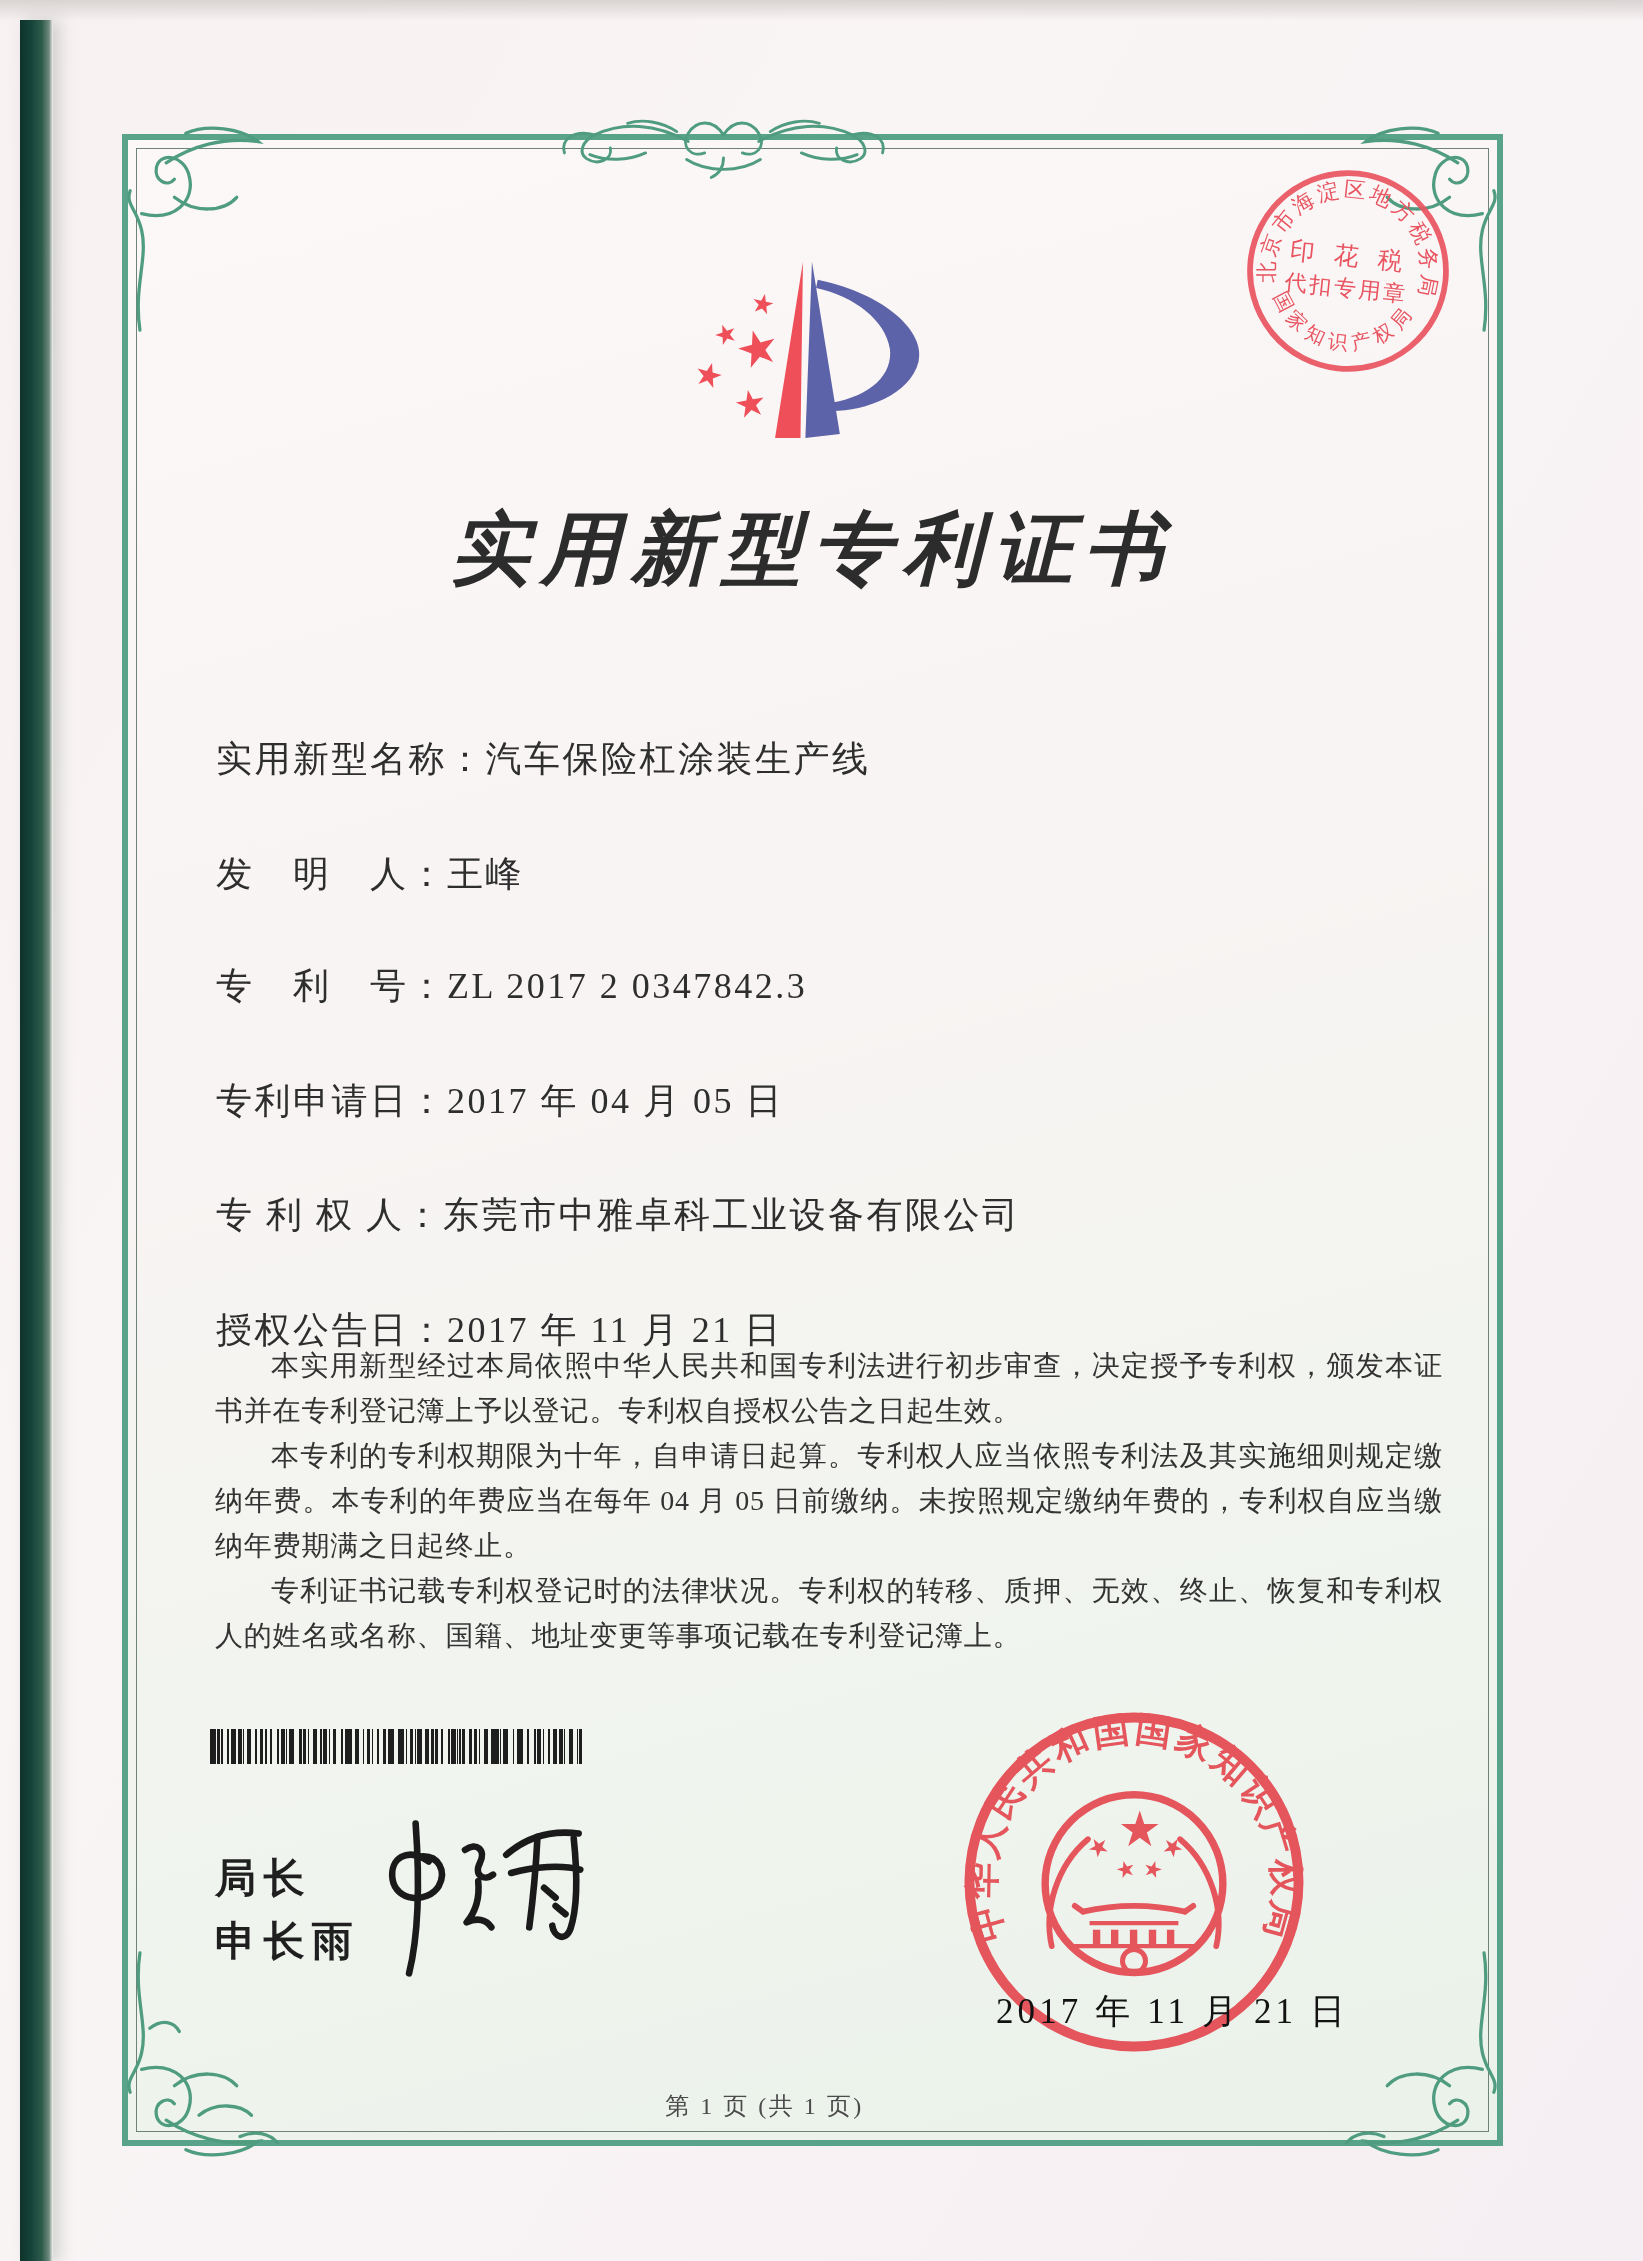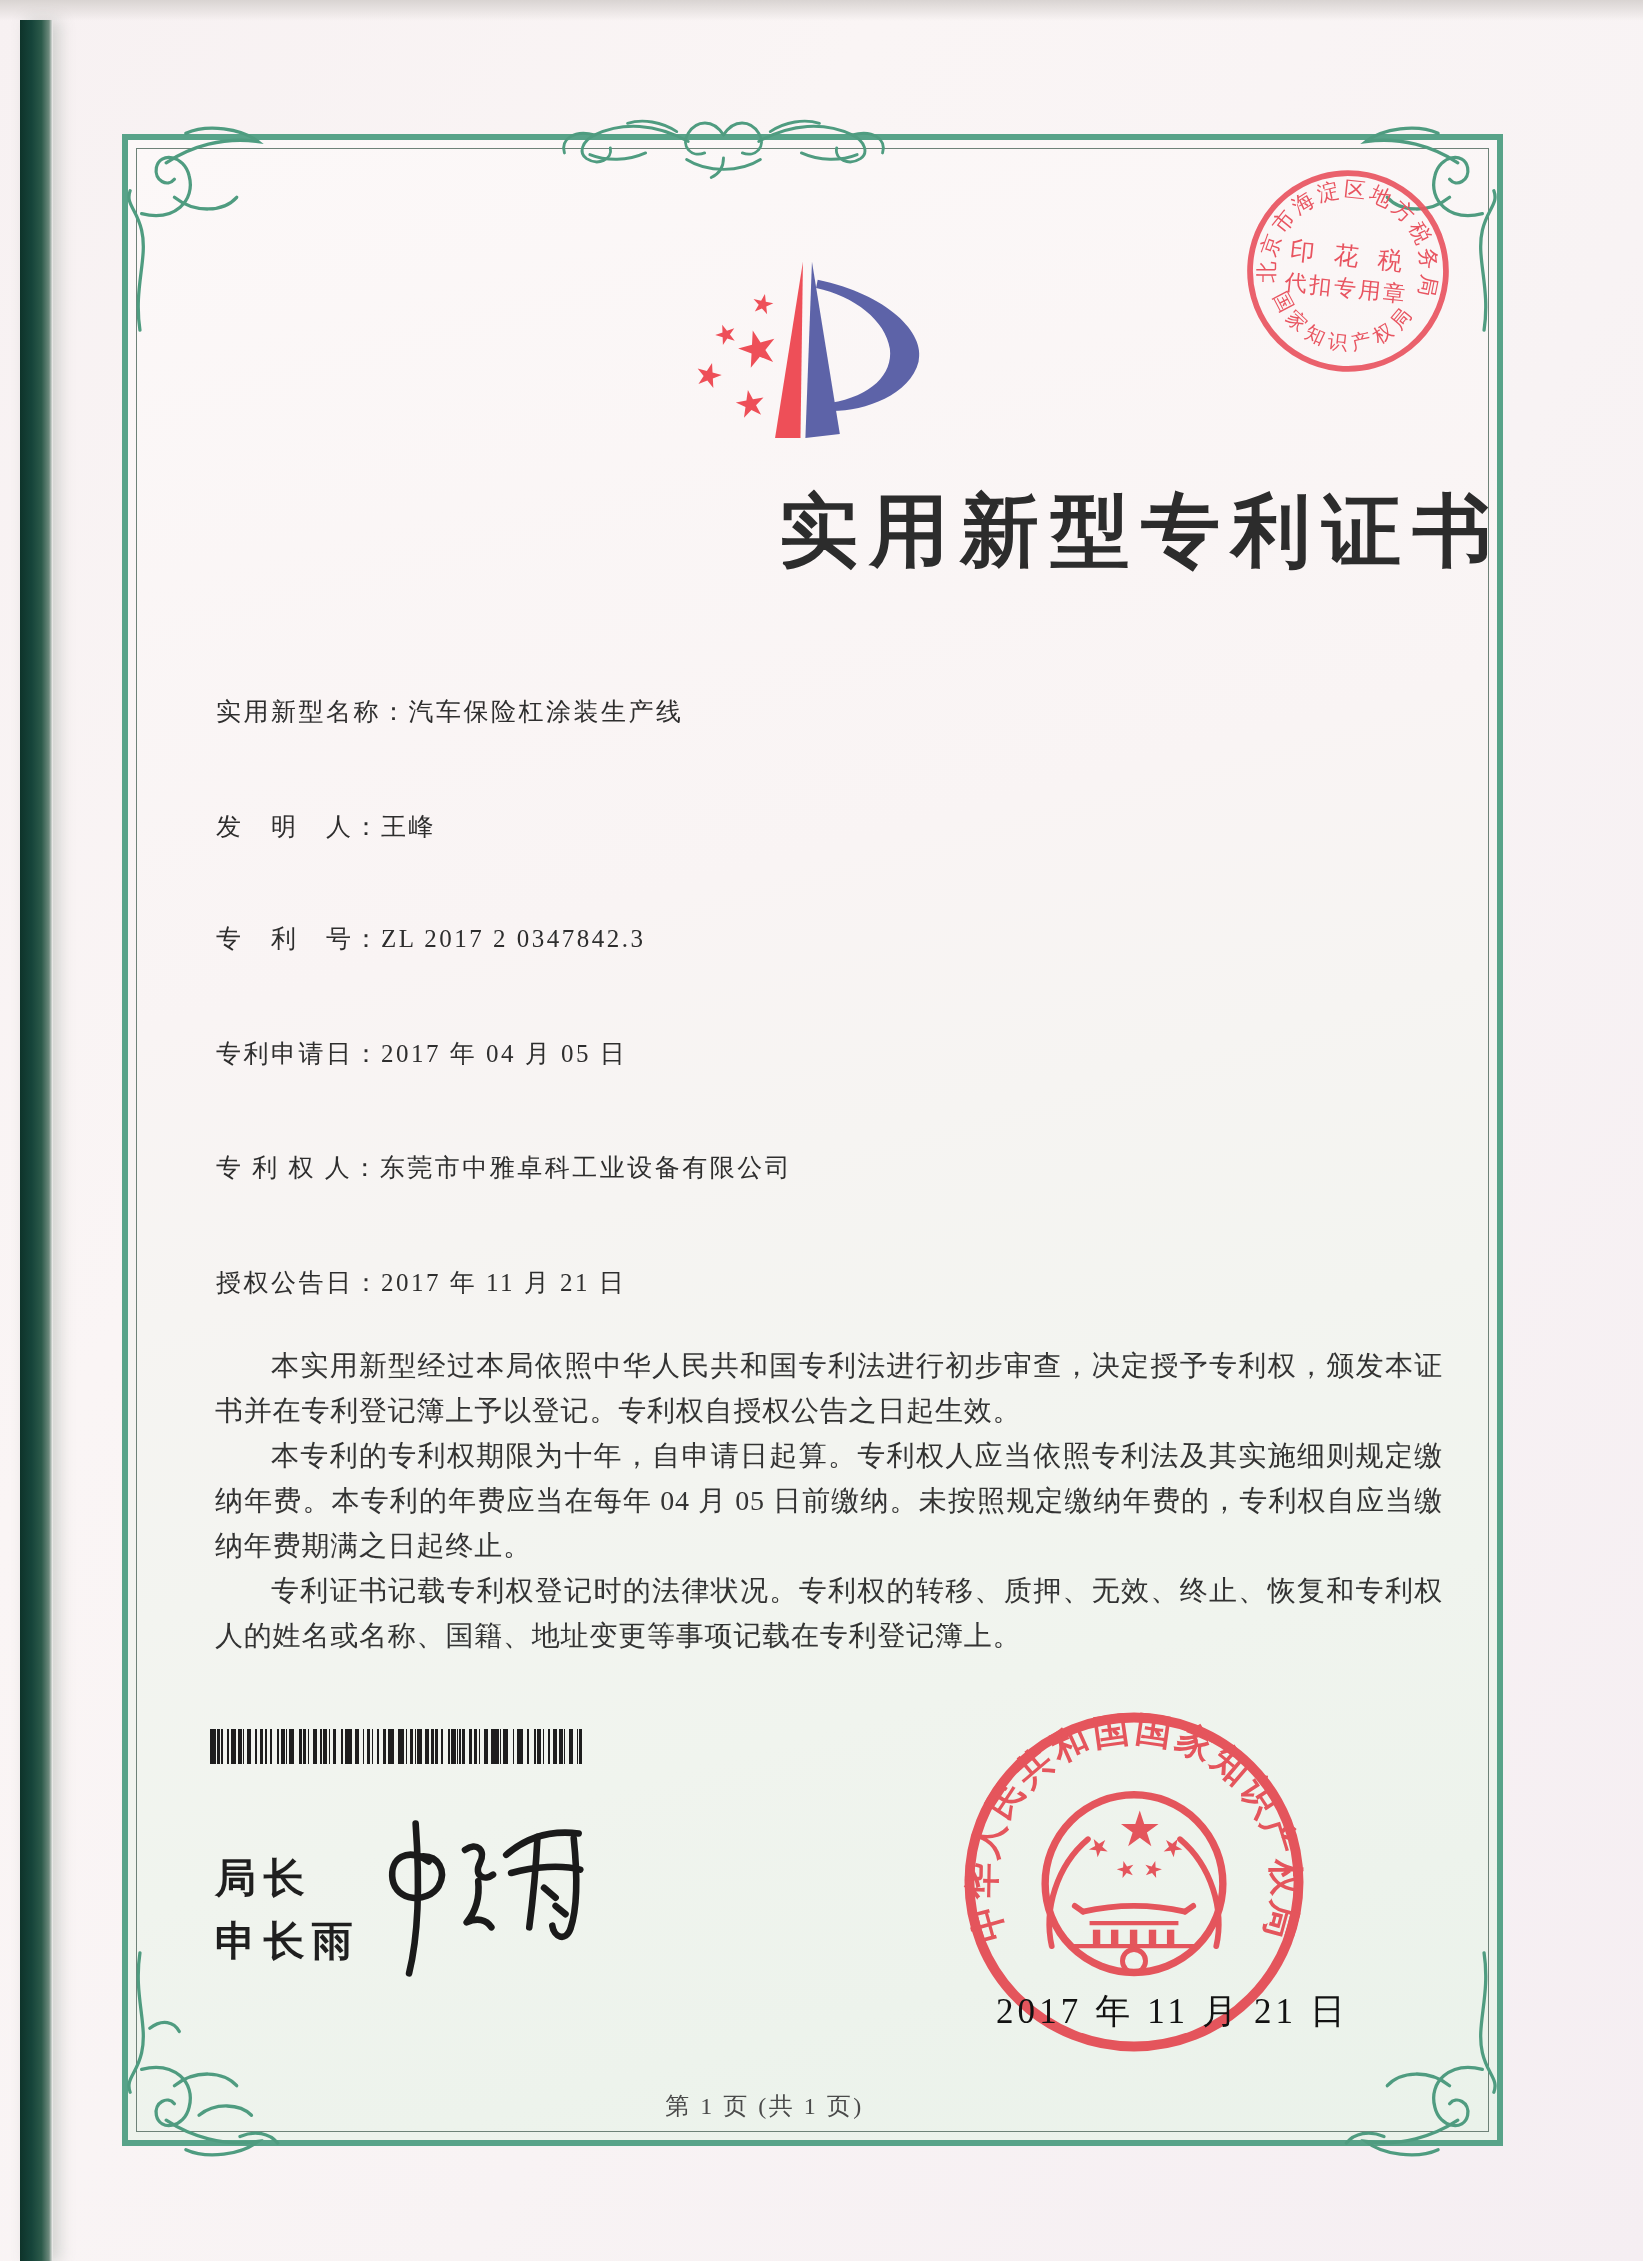--- a/index.html
+++ b/index.html
@@ -14,23 +14,23 @@
   .top-shade{left:0;top:0;width:1644px;height:21.4px;
          background:linear-gradient(180deg,#d9d4d2 0%,rgba(250,246,246,0) 100%);}
   
   .frame{left:122px;top:134px;width:1381px;height:2012px;box-sizing:border-box;
          border:6.6px solid #58a389;
          background:linear-gradient(165deg,#fcf8f8 0%,#f9f4f4 38%,#f0f4ee 75%,#eaf2ea 100%);}
   .frame-inner{position:absolute;left:8.2px;top:8.2px;right:8.2px;bottom:8.2px;
          border:1.6px solid #6e8278;}
   
   .certno{left:205px;top:260px;font-size:31px;color:#3c3c3c;letter-spacing:5.8px;}
-  .title{left:122px;top:479px;width:1381px;text-align:right;font-size:79px;font-weight:bold;
-         color:#2c2c2c;letter-spacing:11.5px;}
-  .field{left:216px;font-size:25px;color:#2e2e2e;letter-spacing:2.5px;white-space:nowrap;}
+  .title{left:122px;top:497px;width:1381px;text-align:center;font-size:79px;font-weight:bold;
+         color:#2c2c2c;letter-spacing:11.5px;font-style:italic;}
+  .field{left:216px;font-size:36px;color:#2e2e2e;letter-spacing:2.5px;white-space:nowrap;margin-top:40px;}
   .paras{left:215px;top:1343px;width:1228px;font-size:28px;line-height:45px;color:#333;
          text-align:justify;letter-spacing:0.8px;}
   .paras p{margin:0;text-indent:2em;}
   .barcode{left:210px;top:1729px;width:366px;height:35px;border-left:3.3px solid #1d1d1d;border-right:3.3px solid #1d1d1d;
      background:
        repeating-linear-gradient(90deg,#1e1e1e 0 1.6px,rgba(0,0,0,0) 1.6px 4.1px,#1e1e1e 4.1px 7.4px,rgba(0,0,0,0) 7.4px 9px,#1e1e1e 9px 10px,rgba(0,0,0,0) 10px 14px,#1e1e1e 14px 16.4px,rgba(0,0,0,0) 16.4px 21.4px),
        repeating-linear-gradient(90deg,#1e1e1e 0 2.5px,rgba(0,0,0,0) 2.5px 8.2px,#1e1e1e 8.2px 10px,rgba(0,0,0,0) 10px 18px,#1e1e1e 18px 20.5px,rgba(0,0,0,0) 20.5px 34px);}
   .director{left:215px;font-size:41px;font-family:"Liberation Sans","DejaVu Sans",sans-serif;
             font-weight:600;color:#1f1f1f;letter-spacing:7.4px;}
   .issue-date{left:996px;top:1988px;font-size:35px;color:#121212;letter-spacing:4.1px;z-index:6;}

